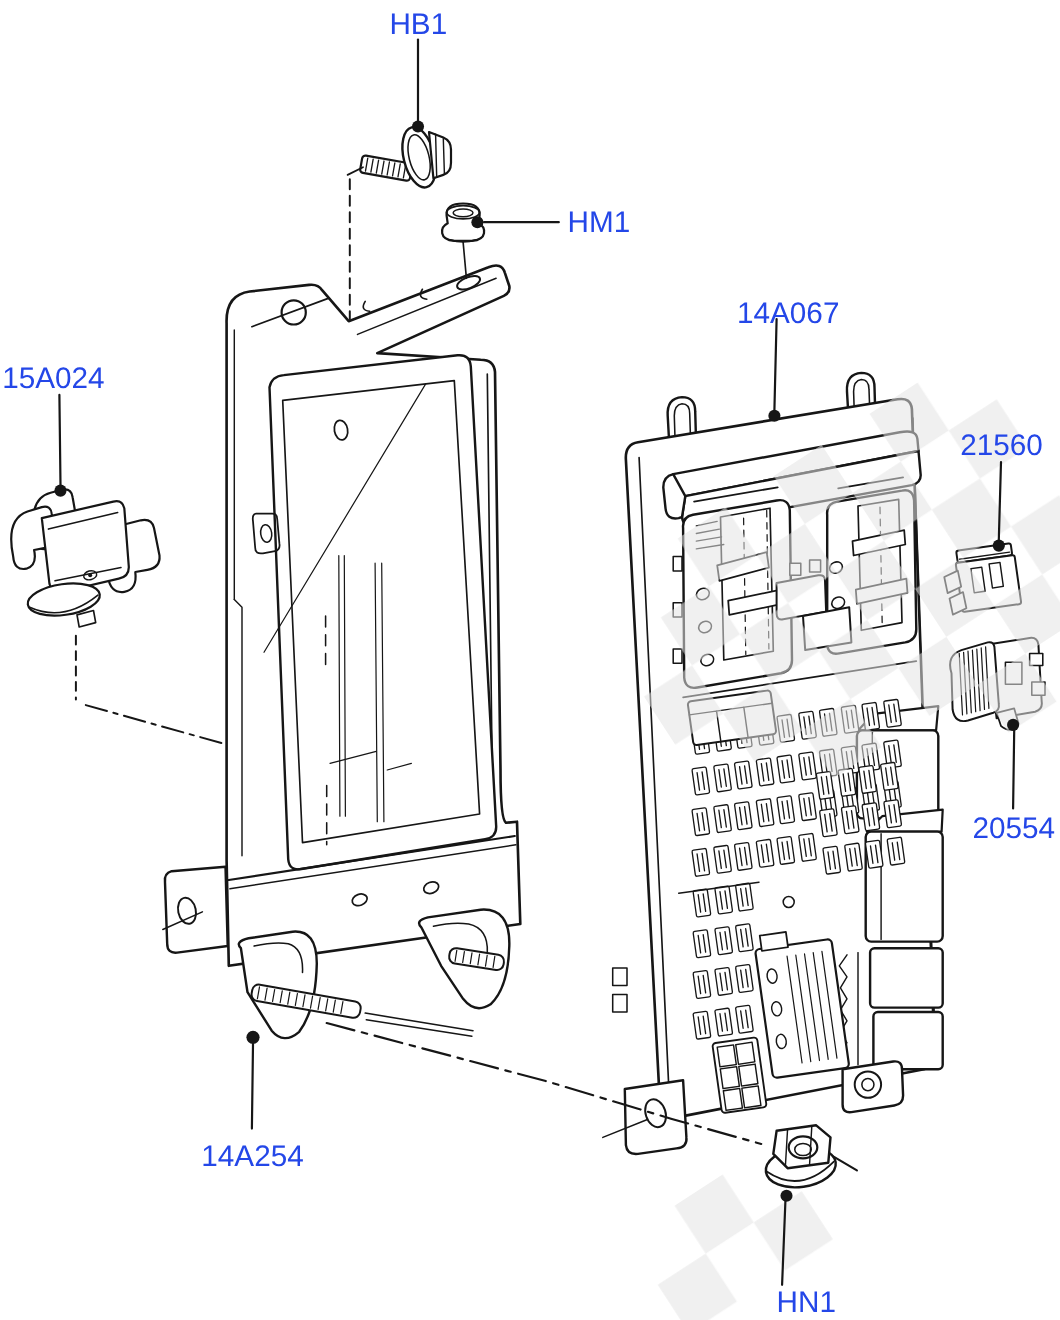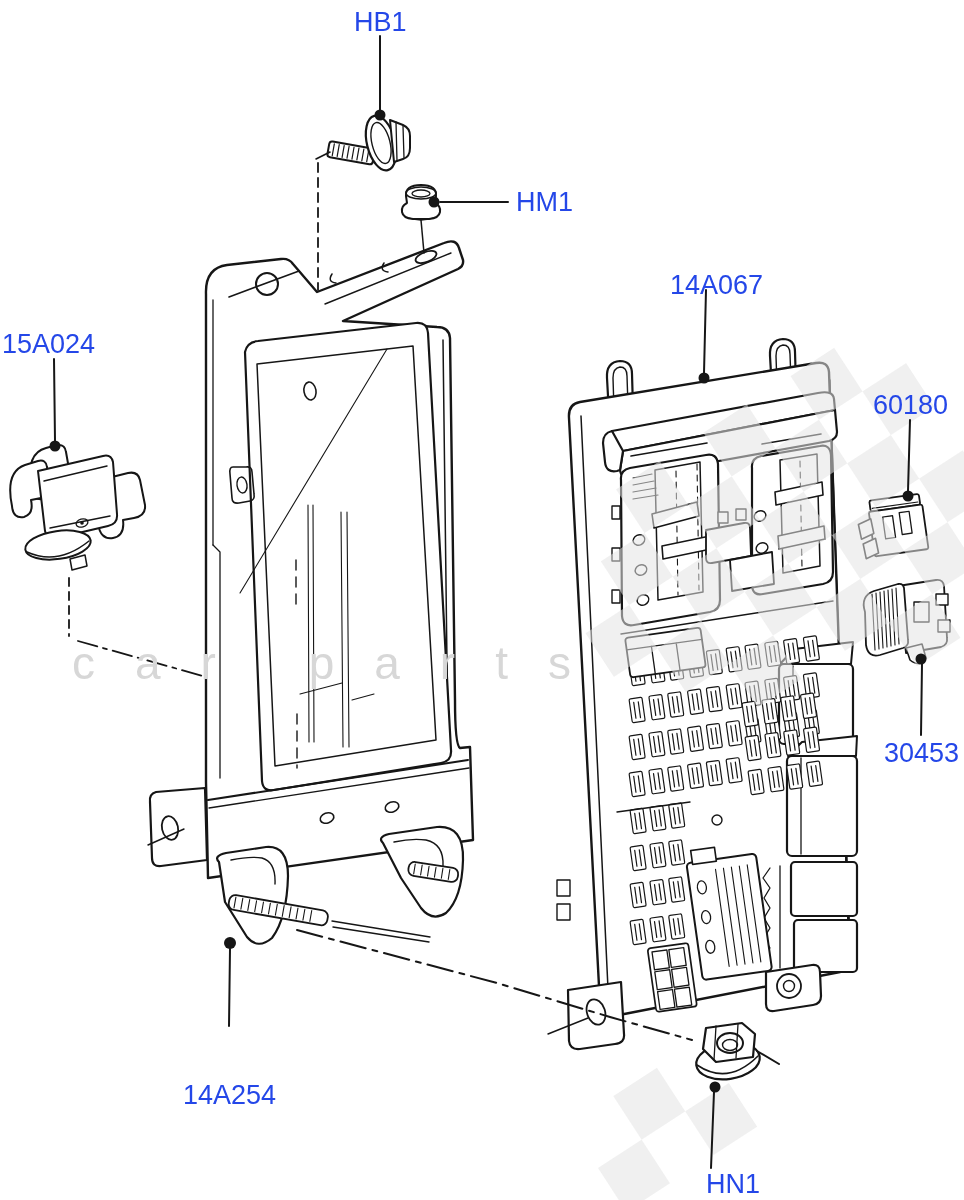--- a/index.html
+++ b/index.html
@@ -374,24 +374,23 @@
 
   <defs>
     <g id="fu" fill="#fff">
       <rect width="13" height="24" rx="1.5"></rect>
       <line x1="4.2" y1="4" x2="4.2" y2="20"></line>
       <line x1="8.8" y1="4" x2="8.8" y2="20"></line>
     </g>
   </defs>
 </svg>
 
-<div class="wm-tagline">car parts</div>
 
 <div class="plabel" style="left:354px;top:9px;">HB1</div>
 <div class="plabel" style="left:516px;top:189px;">HM1</div>
 <div class="plabel" style="left:658px;top:272px;margin-left:12px;">14A067</div>
-<div class="plabel" style="left:873px;top:392px;">60180</div>
+<div class="plabel" style="left:873px;top:392px;">21560</div>
 <div class="plabel" style="left:2px;top:331px;">15A024</div>
-<div class="plabel" style="left:884px;top:740px;">30453</div>
-<div class="plabel" style="left:183px;top:1082px;">14A254</div>
+<div class="plabel" style="left:884px;top:740px;">20554</div>
+<div class="plabel" style="left:183px;top:1038px;">14A254</div>
 <div class="plabel" style="left:706px;top:1171px;">HN1</div>
 
 </div>
 
 </body></html>

